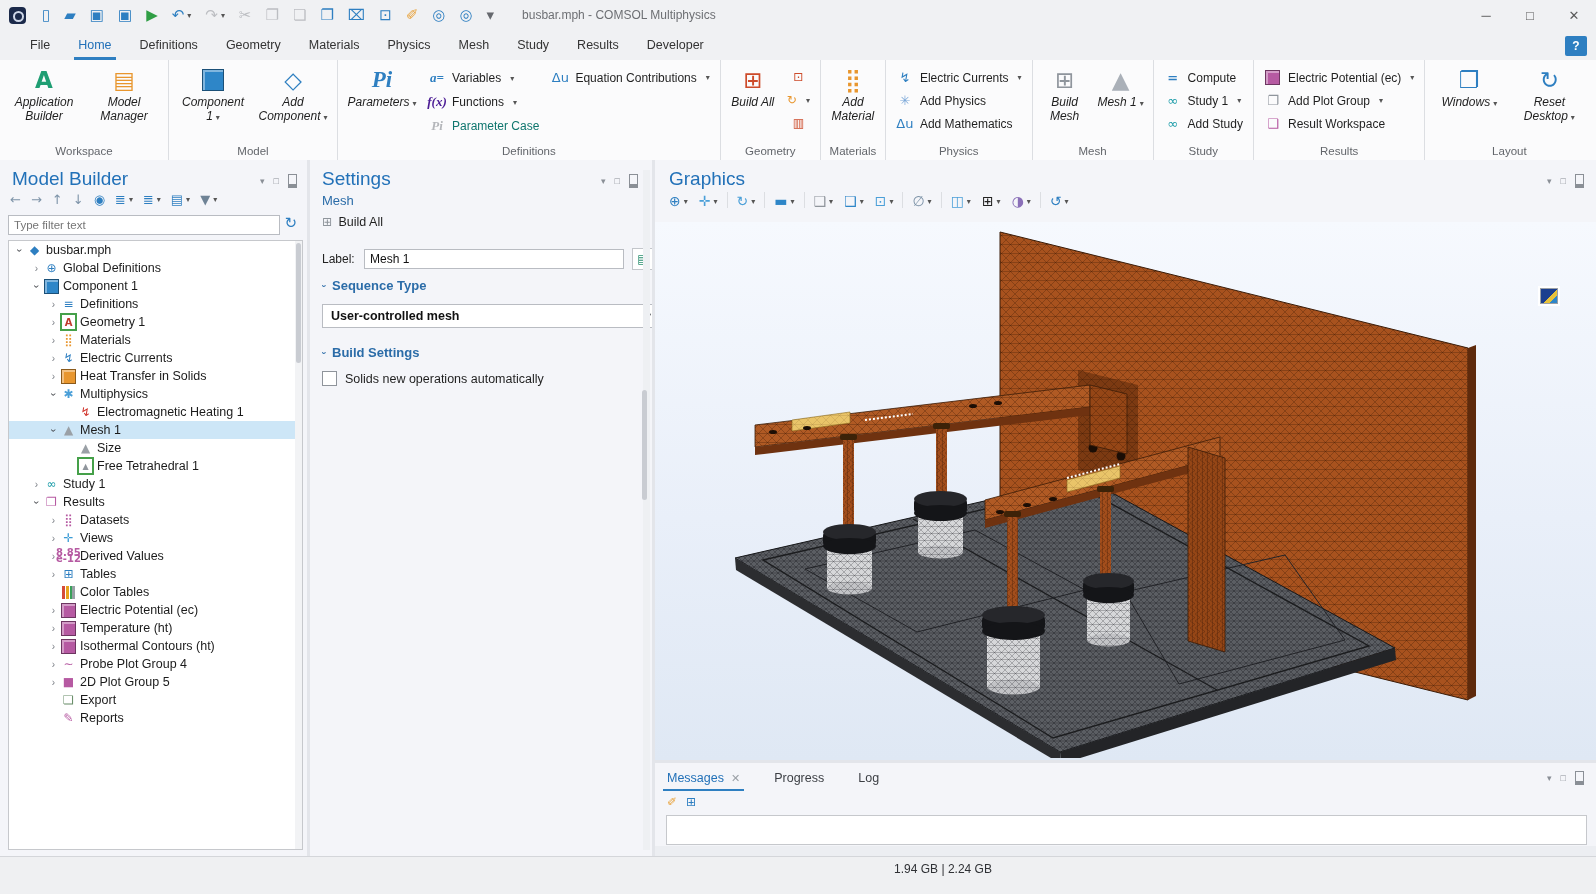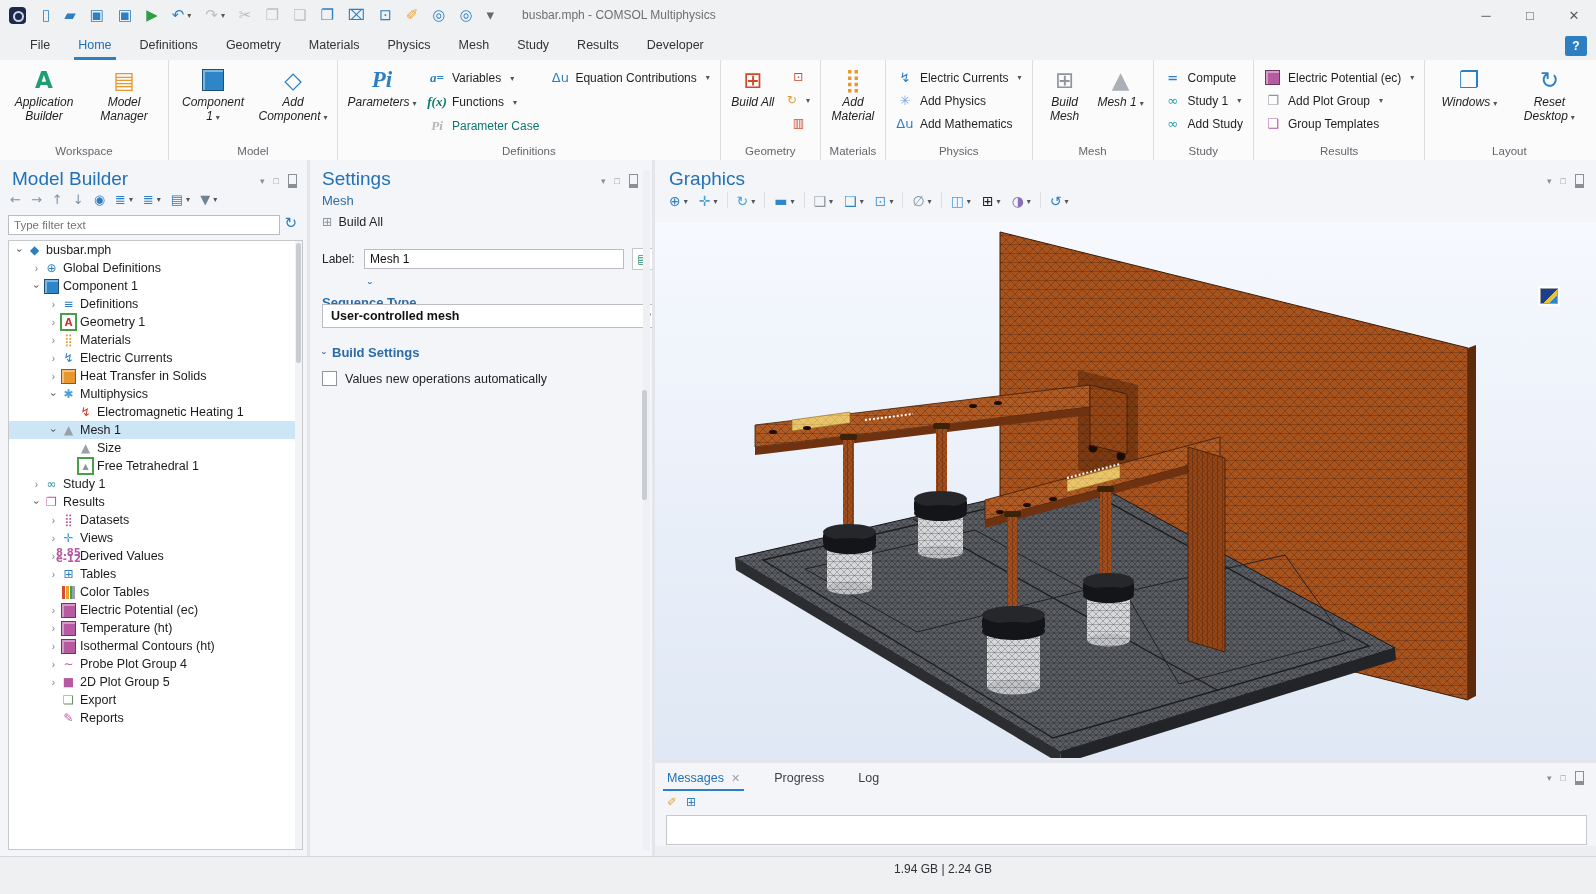--- a/index.html
+++ b/index.html
@@ -243,21 +243,21 @@
         <div class="rstack">
           <div class="rrow">
             <span class="ric">
               <span class="icon txticon" style="color: rgb(46, 127, 193);">a=</span>
             </span>
             <span class="rlab">Variables</span>
             <span class="caret">▾</span>
           </div>
           <div class="rrow">
             <span class="ric">
-              <span class="icon txticon" style="color: #0f766e;">f(x)</span>
+              <span class="icon txticon" style="color: #4c1d95;">f(x)</span>
             </span>
             <span class="rlab">Functions</span>
             <span class="caret">▾</span>
           </div>
           <div class="rrow disabled">
             <span class="ric">
               <span class="icon txticon" style="color: rgb(180, 182, 186);">Pi</span>
             </span>
             <span class="rlab">Parameter Case</span>
           </div>
@@ -397,21 +397,21 @@
             <span class="ric">
               <span class="icon " style="color: rgb(143, 149, 156);">❐</span>
             </span>
             <span class="rlab">Add Plot Group</span>
             <span class="caret">▾</span>
           </div>
           <div class="rrow">
             <span class="ric">
               <span class="icon " style="color: rgb(182, 90, 162);">❑</span>
             </span>
-            <span class="rlab">Group Templates</span>
+            <span class="rlab">Result Workspace</span>
           </div>
         </div>
       </div>
       <div class="rglabel">Results</div>
     </div>
     <div class="sep-v"></div>
     <div class="rgroup">
       <div class="ritems">
         <div class="rlarge">
           <div class="ric">
@@ -684,35 +684,35 @@
     <span class="icon" id="st-buildall-ico">
         <span class="icon " style="color: rgb(143, 149, 156);">⊞</span>
       </span>
     <span>Build All</span>
   </div>
   <div id="st-label-row">
     <span style="width:42px;">Label:</span>
     <input id="st-label-input" value="Mesh 1" style="">
     <span id="st-edit-btn">▤</span>
   </div>
-  <div class="st-section" style="top:118px;flex-direction:column;">
+  <div class="st-section" style="top:118px;">
     <span class="st-chev">›</span>
     <span>Sequence Type</span>
   </div>
   <div id="st-select">
     <span>User-controlled mesh</span>
     <span style="font-size:9px;color:#44474c;">▼</span>
   </div>
   <div class="st-section" style="top:185px;">
     <span class="st-chev">›</span>
     <span>Build Settings</span>
   </div>
   <div id="st-check-row">
     <span id="st-checkbox"></span>
-    <span>Values new operations automatically</span>
+    <span>Solids new operations automatically</span>
   </div>
   <div id="settings-scroll">
       <div id="settings-thumb"></div>
     </div>
 </div>
 <div class="gap-v" style="left:652px;"></div>
 
 <div id="graphics" class="panel">
   <div class="panel-title abs" style="left:14px;top:8px;">Graphics</div>
   <div class="panel-ctrls" style="right:12px;top:14px;">

